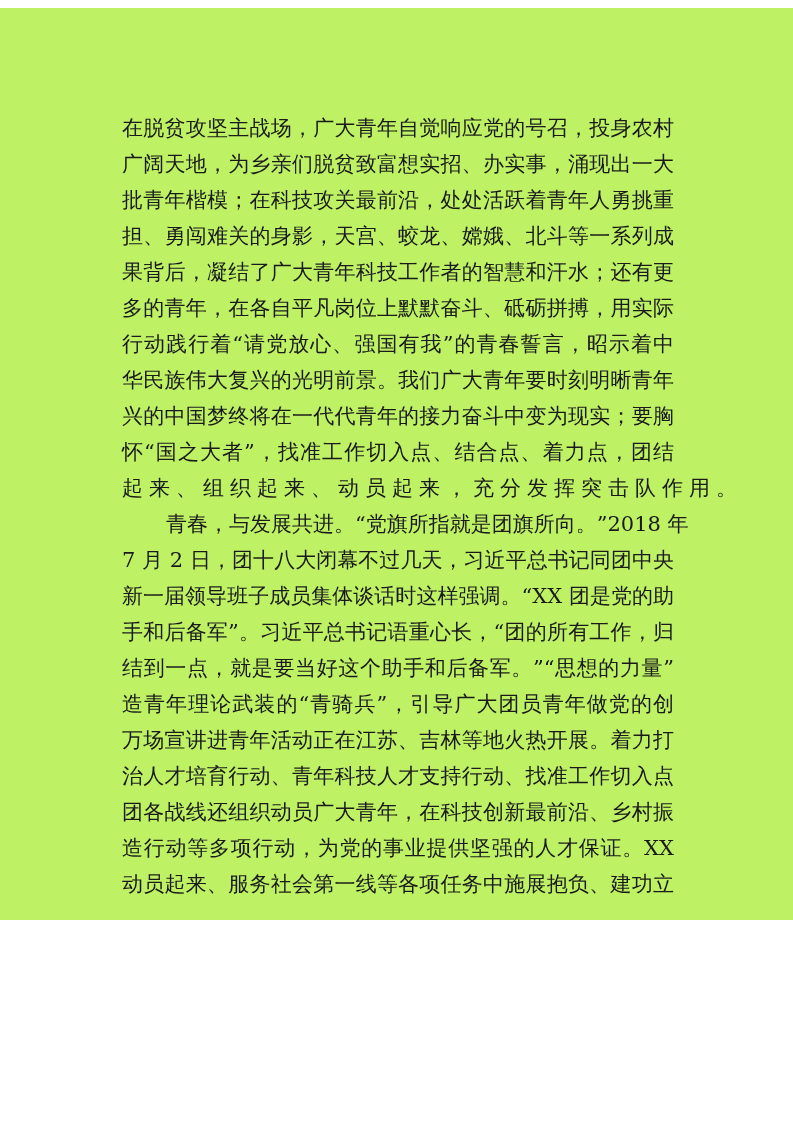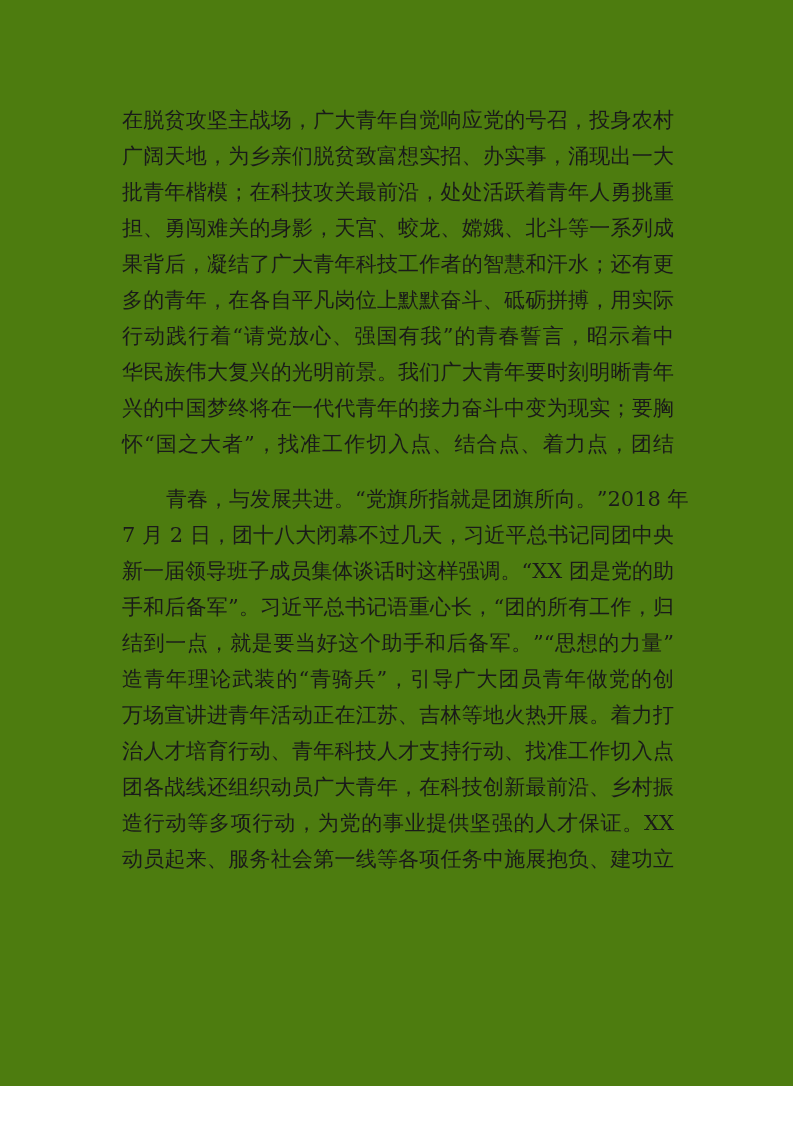--- a/index.html
+++ b/index.html
@@ -8,24 +8,24 @@
       background: #ffffff;
     }
     body {
       width: 793px;
       height: 1122px;
       position: relative;
       overflow: hidden;
     }
     .page {
       position: absolute;
-      left: 0; top: 0;
+      left: 0; top: 8px;
       width: 793px;
-      height: 1086px;
-      background: #4d7c0f;
+      height: 912px;
+      background: #bef264;
     }
     .text-block {
       position: absolute;
       left: 122px;
       top: 102px;
       width: 552px;
       color: #1a1a1a;
       font-family: "DejaVu Serif", "Liberation Serif", serif;
       font-size: 21px;
       line-height: 36px;
@@ -37,40 +37,40 @@
       text-align: justify;
       text-align-last: justify;
       letter-spacing: 0;
     }
     .line.last {
       text-align-last: left;
       letter-spacing: 6px;
     }
     .line.indent {
       padding-left: 44px;
-      margin-top: 19px;
     }
   </style>
 </head>
 <body>
 
 <div class="page">
   <div class="text-block">
 
     <div>
       <span class="line">在脱贫攻坚主战场，广大青年自觉响应党的号召，投身农村</span>
       <span class="line">广阔天地，为乡亲们脱贫致富想实招、办实事，涌现出一大</span>
       <span class="line">批青年楷模；在科技攻关最前沿，处处活跃着青年人勇挑重</span>
       <span class="line">担、勇闯难关的身影，天宫、蛟龙、嫦娥、北斗等一系列成</span>
       <span class="line">果背后，凝结了广大青年科技工作者的智慧和汗水；还有更</span>
       <span class="line">多的青年，在各自平凡岗位上默默奋斗、砥砺拼搏，用实际</span>
       <span class="line">行动践行着“请党放心、强国有我”的青春誓言，昭示着中</span>
       <span class="line">华民族伟大复兴的光明前景。我们广大青年要时刻明晰青年</span>
       <span class="line">兴的中国梦终将在一代代青年的接力奋斗中变为现实；要胸</span>
       <span class="line">怀“国之大者”，找准工作切入点、结合点、着力点，团结</span>
+      <span class="line last">起来、组织起来、动员起来，充分发挥突击队作用。</span>
     </div>
 
     <div>
       <span class="line indent">青春，与发展共进。“党旗所指就是团旗所向。”2018 年</span>
       <span class="line">7 月 2 日，团十八大闭幕不过几天，习近平总书记同团中央</span>
       <span class="line">新一届领导班子成员集体谈话时这样强调。“XX 团是党的助</span>
       <span class="line">手和后备军”。习近平总书记语重心长，“团的所有工作，归</span>
       <span class="line">结到一点，就是要当好这个助手和后备军。”“思想的力量”</span>
       <span class="line">造青年理论武装的“青骑兵”，引导广大团员青年做党的创</span>
       <span class="line">万场宣讲进青年活动正在江苏、吉林等地火热开展。着力打</span>

